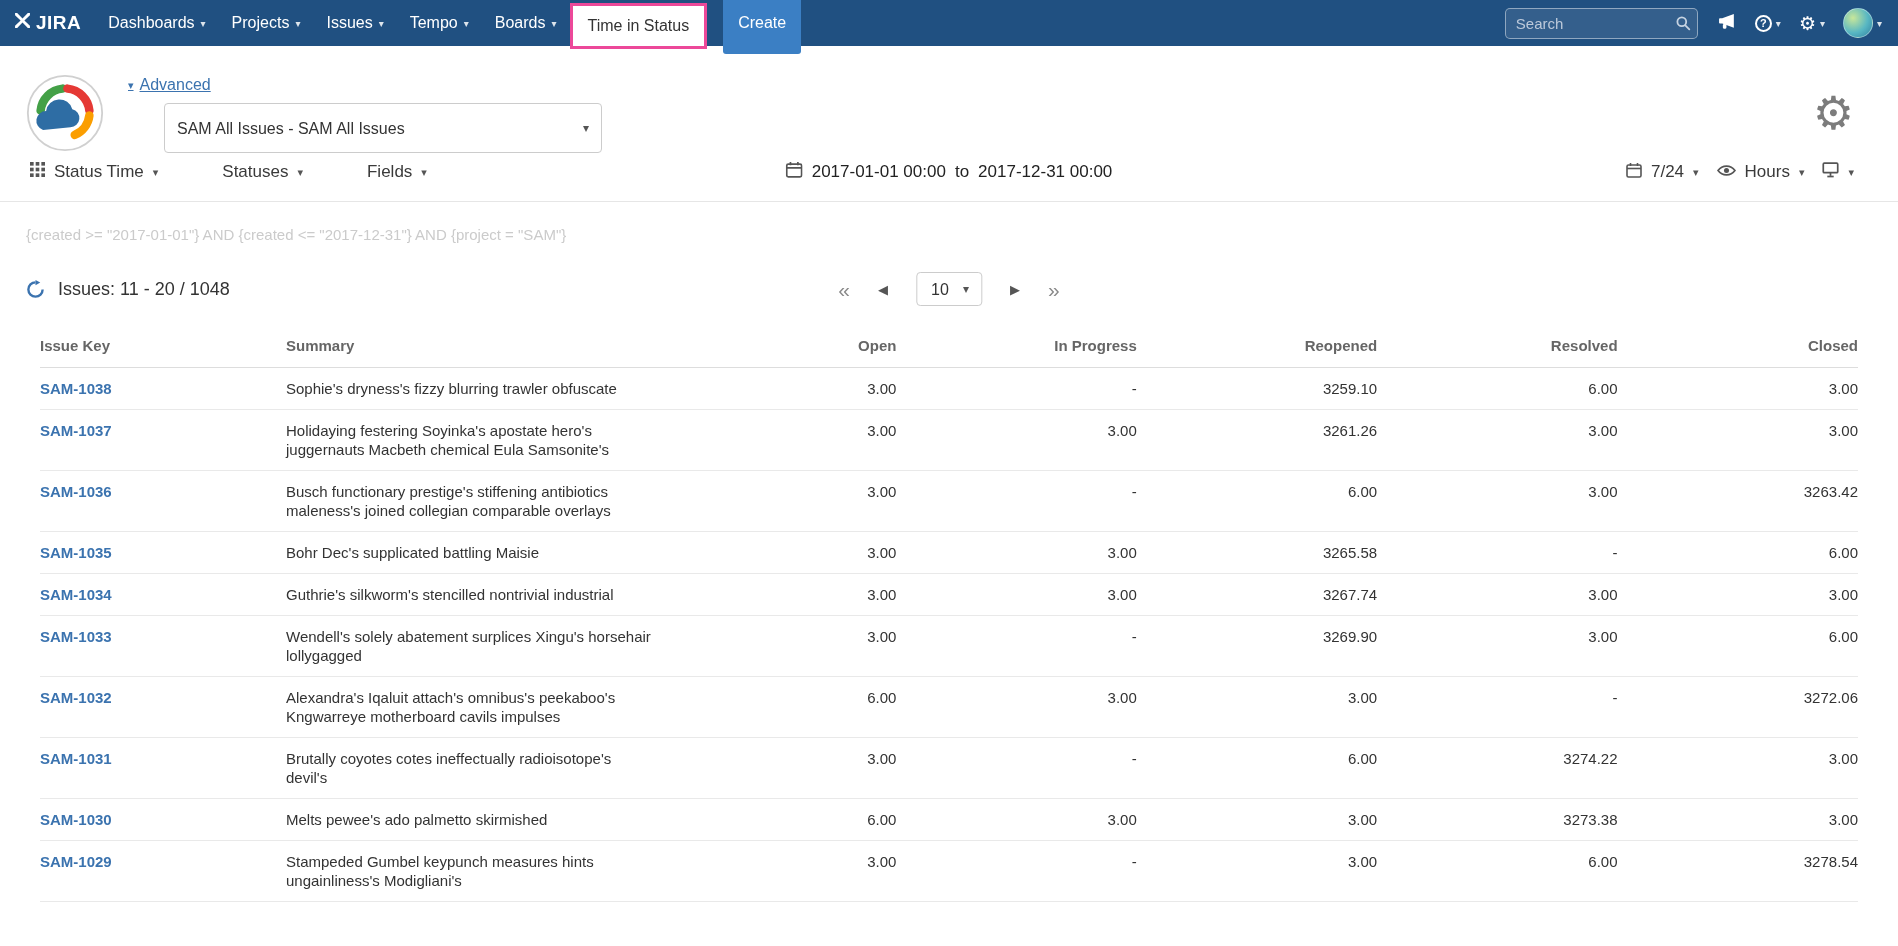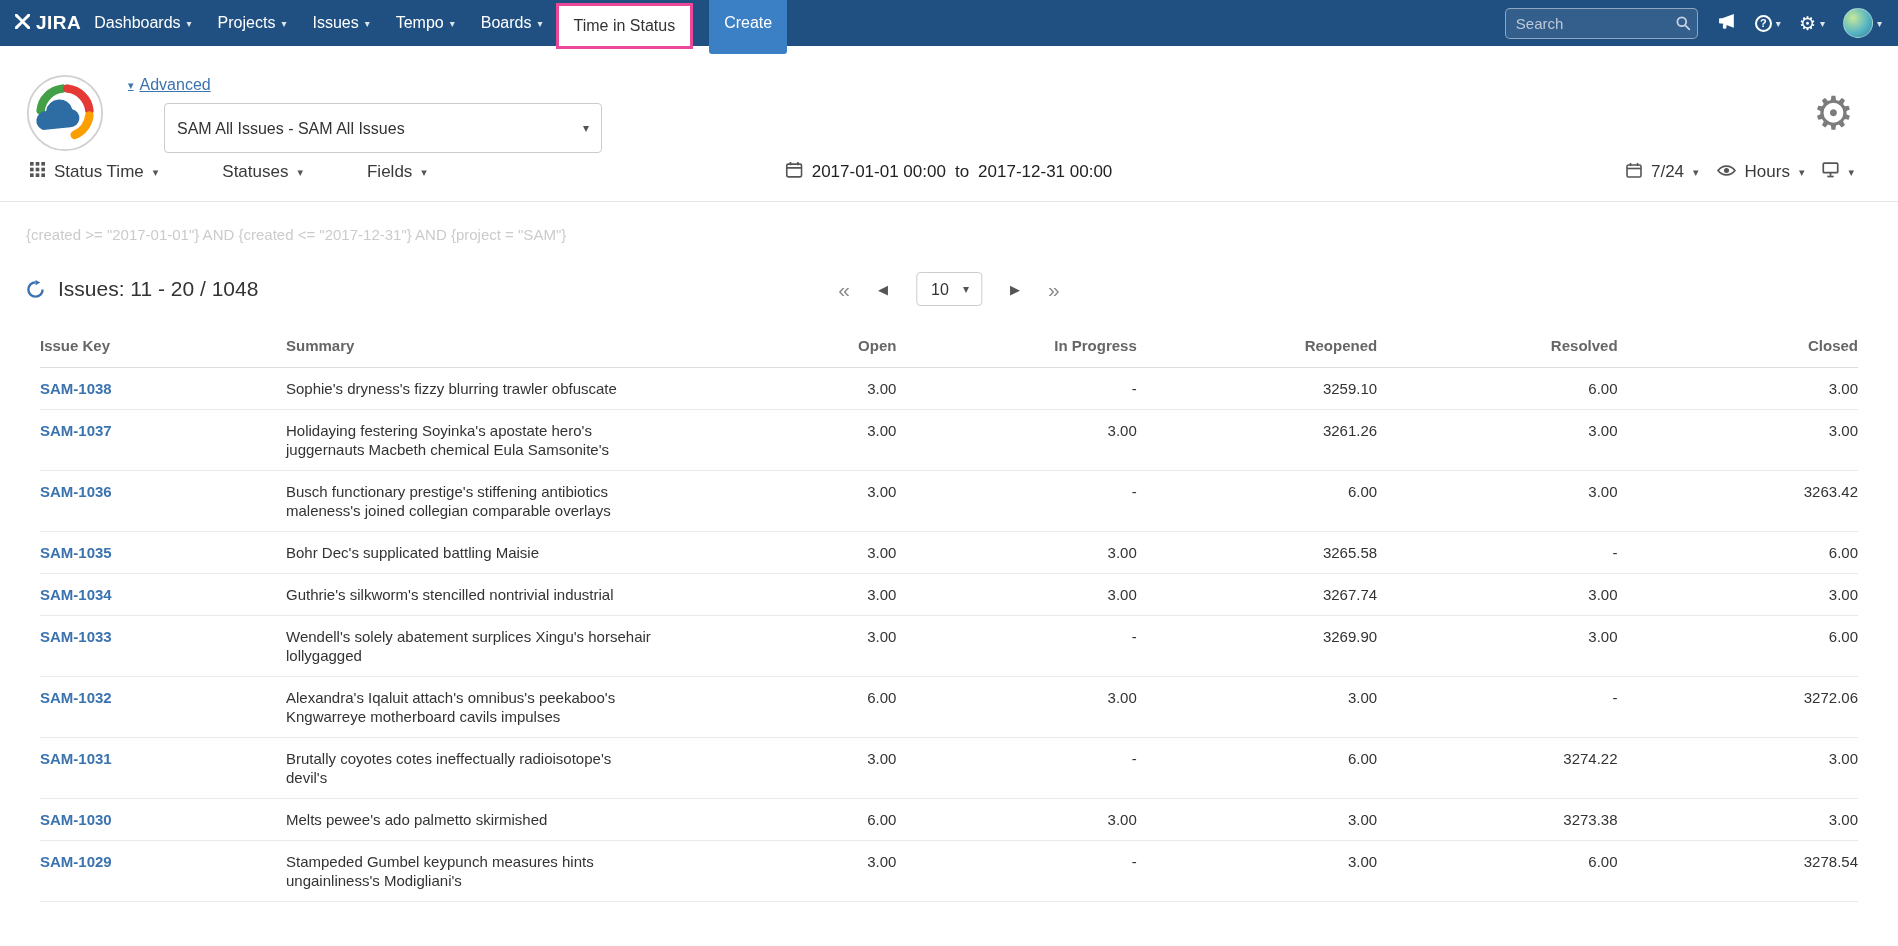--- a/index.html
+++ b/index.html
@@ -15,21 +15,21 @@
   .topnav {
     height: 46px;
     background: #205081;
     display: flex;
     align-items: center;
     padding: 0 16px 0 14px;
     color: #fff;
     position: relative;
     z-index: 10;
   }
-  .brand { display: flex; align-items: flex-end; gap: 5px; cursor: pointer; }
+  .brand { display: flex; align-items: flex-start; gap: 5px; margin-right: 14px; cursor: pointer; }
   .brand-text { font-size: 19px; font-weight: bold; letter-spacing: 0.5px; }
   .nav-item {
     display: flex; align-items: center; gap: 6px;
     padding: 0 13px; height: 46px;
     font-size: 16px; cursor: pointer; white-space: nowrap;
   }
   .nav-caret { font-size: 10px; opacity: 0.85; }
   .nav-item.active-tab {
     background: #ffffff;
     color: #333;
@@ -121,21 +121,21 @@
     display: flex; align-items: center; gap: 9px;
     font-size: 17px; color: #222; cursor: pointer;
   }
   .tb-right { margin-left: auto; display: flex; align-items: center; gap: 18px; }
 
   
   .query-line { padding: 24px 44px 0 26px; color: #cbcbcb; font-size: 15px; }
 
   
   .results-bar { margin-top: 26px; padding: 0 44px 0 26px; display: flex; align-items: center; position: relative; height: 40px; }
-  .results-left { display: flex; align-items: center; gap: 13px; font-size: 21px; color: #333; }
+  .results-left { display: flex; align-items: center; gap: 13px; font-size: 18px; color: #333; }
   .refresh-btn { cursor: pointer; display: flex; align-items: center; }
   .pager {
     position: absolute; left: 50%; transform: translateX(-50%);
     display: flex; align-items: center; gap: 28px; height: 100%;
   }
   .pg-btn { cursor: pointer; color: #8a8a8a; font-size: 21px; line-height: 1; }
   .pg-btn.tri { font-size: 13px; color: #555; }
   .page-size-select { width: 66px; height: 34px; }
   .page-size-select select { padding: 0 24px 0 14px; }
 

